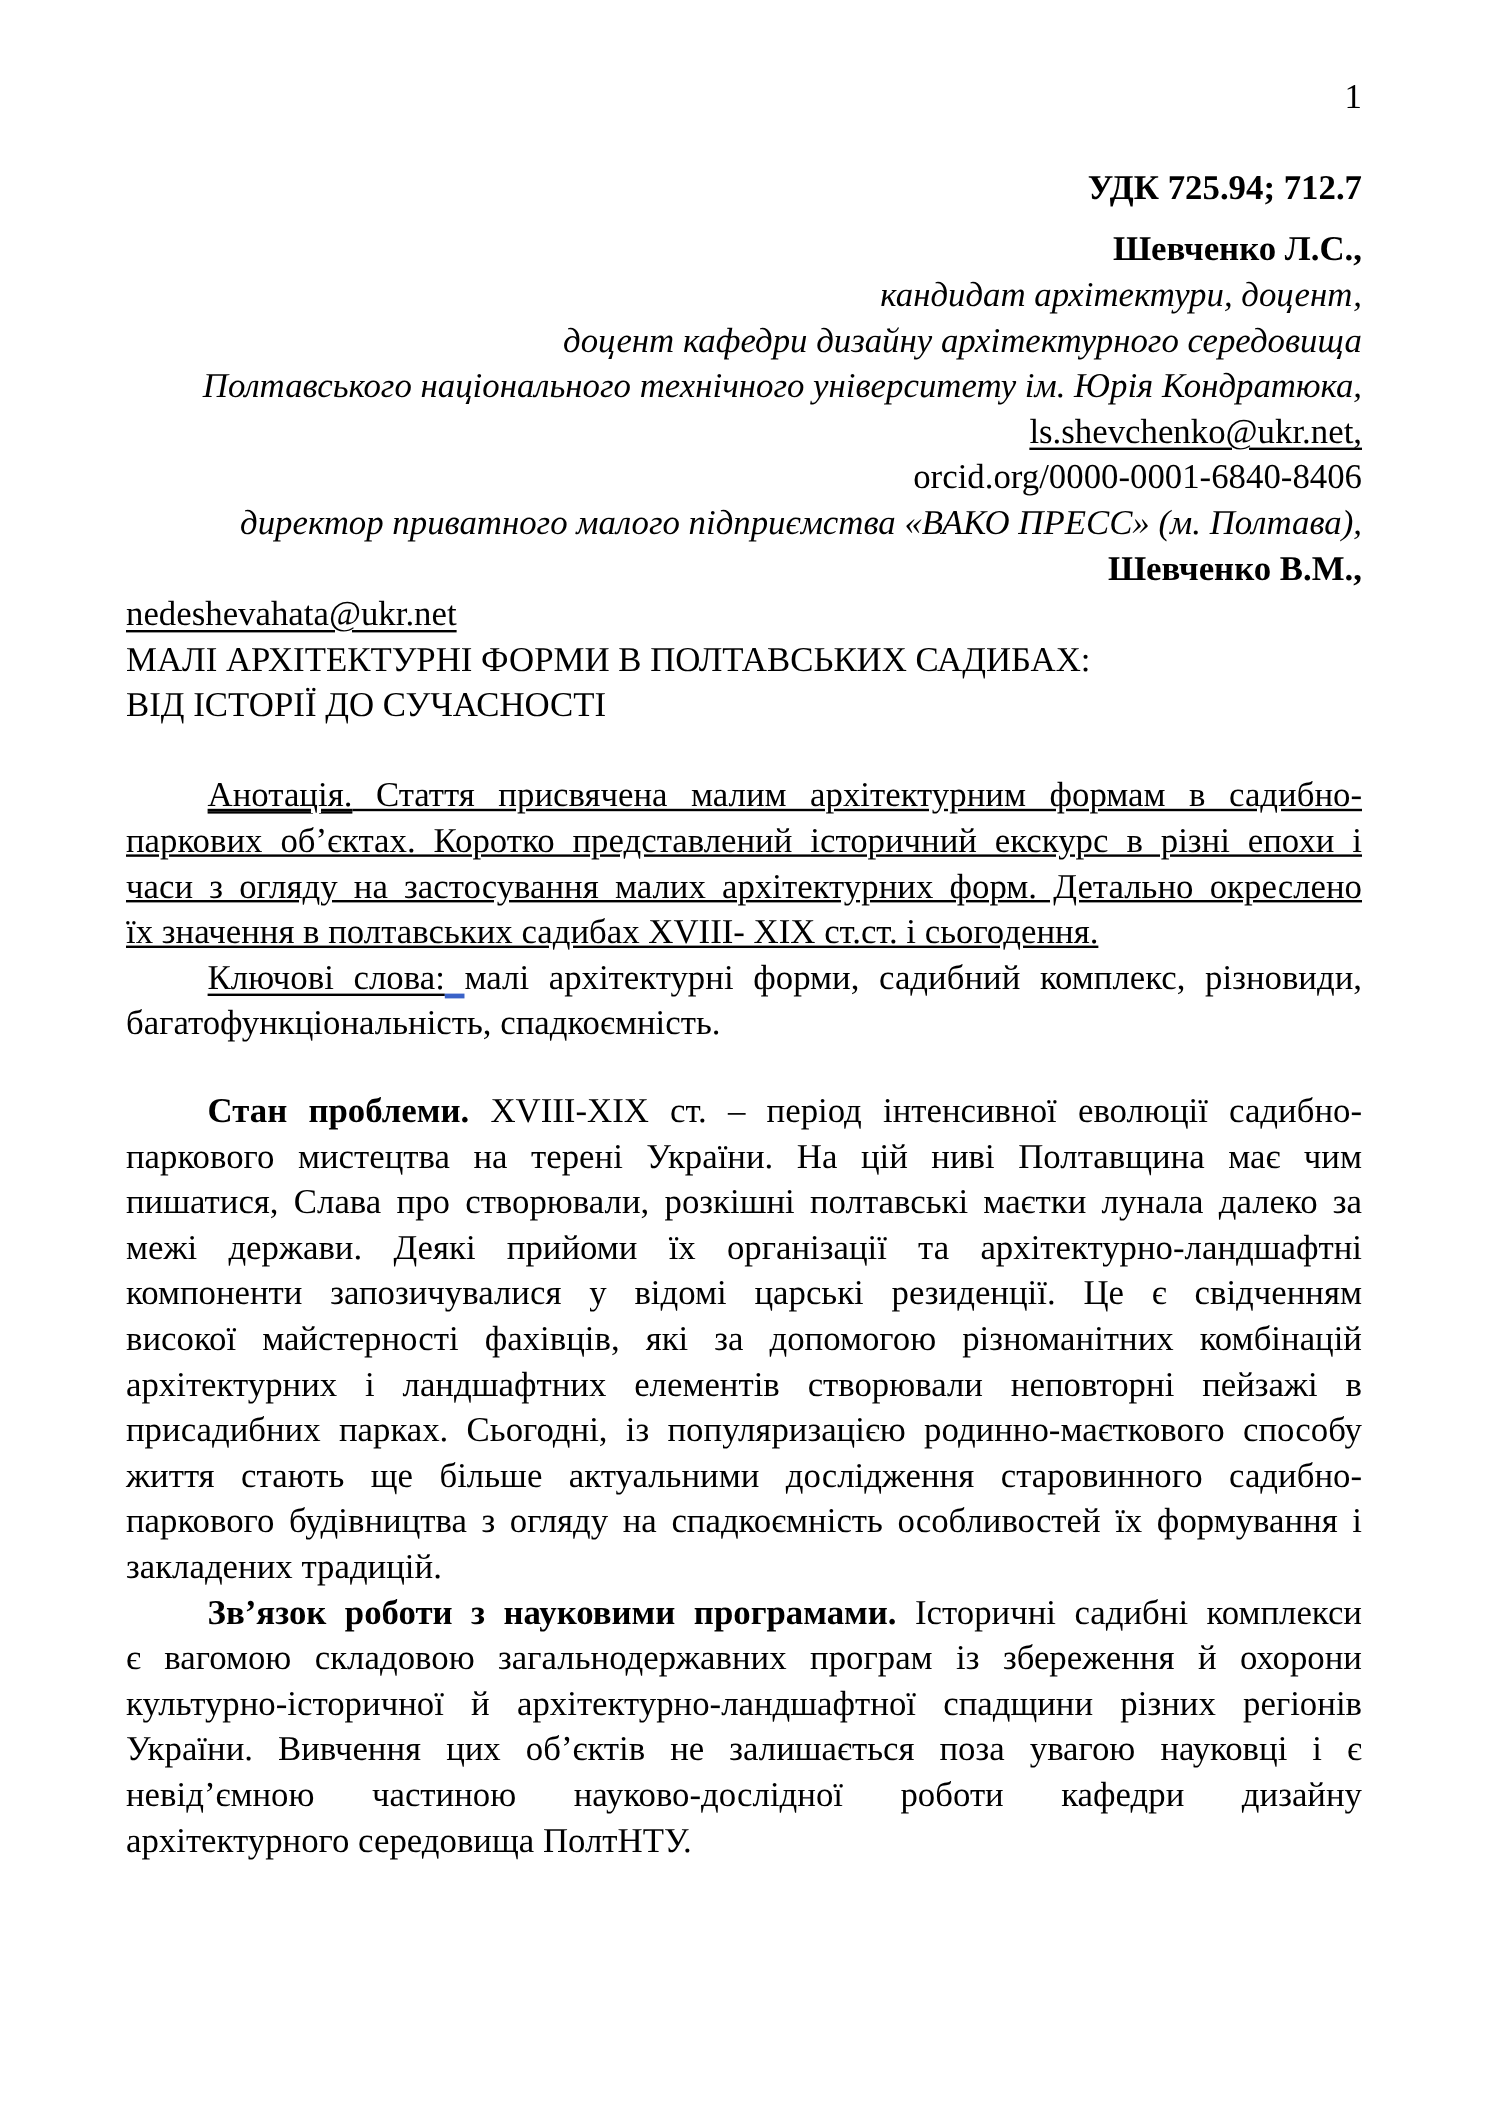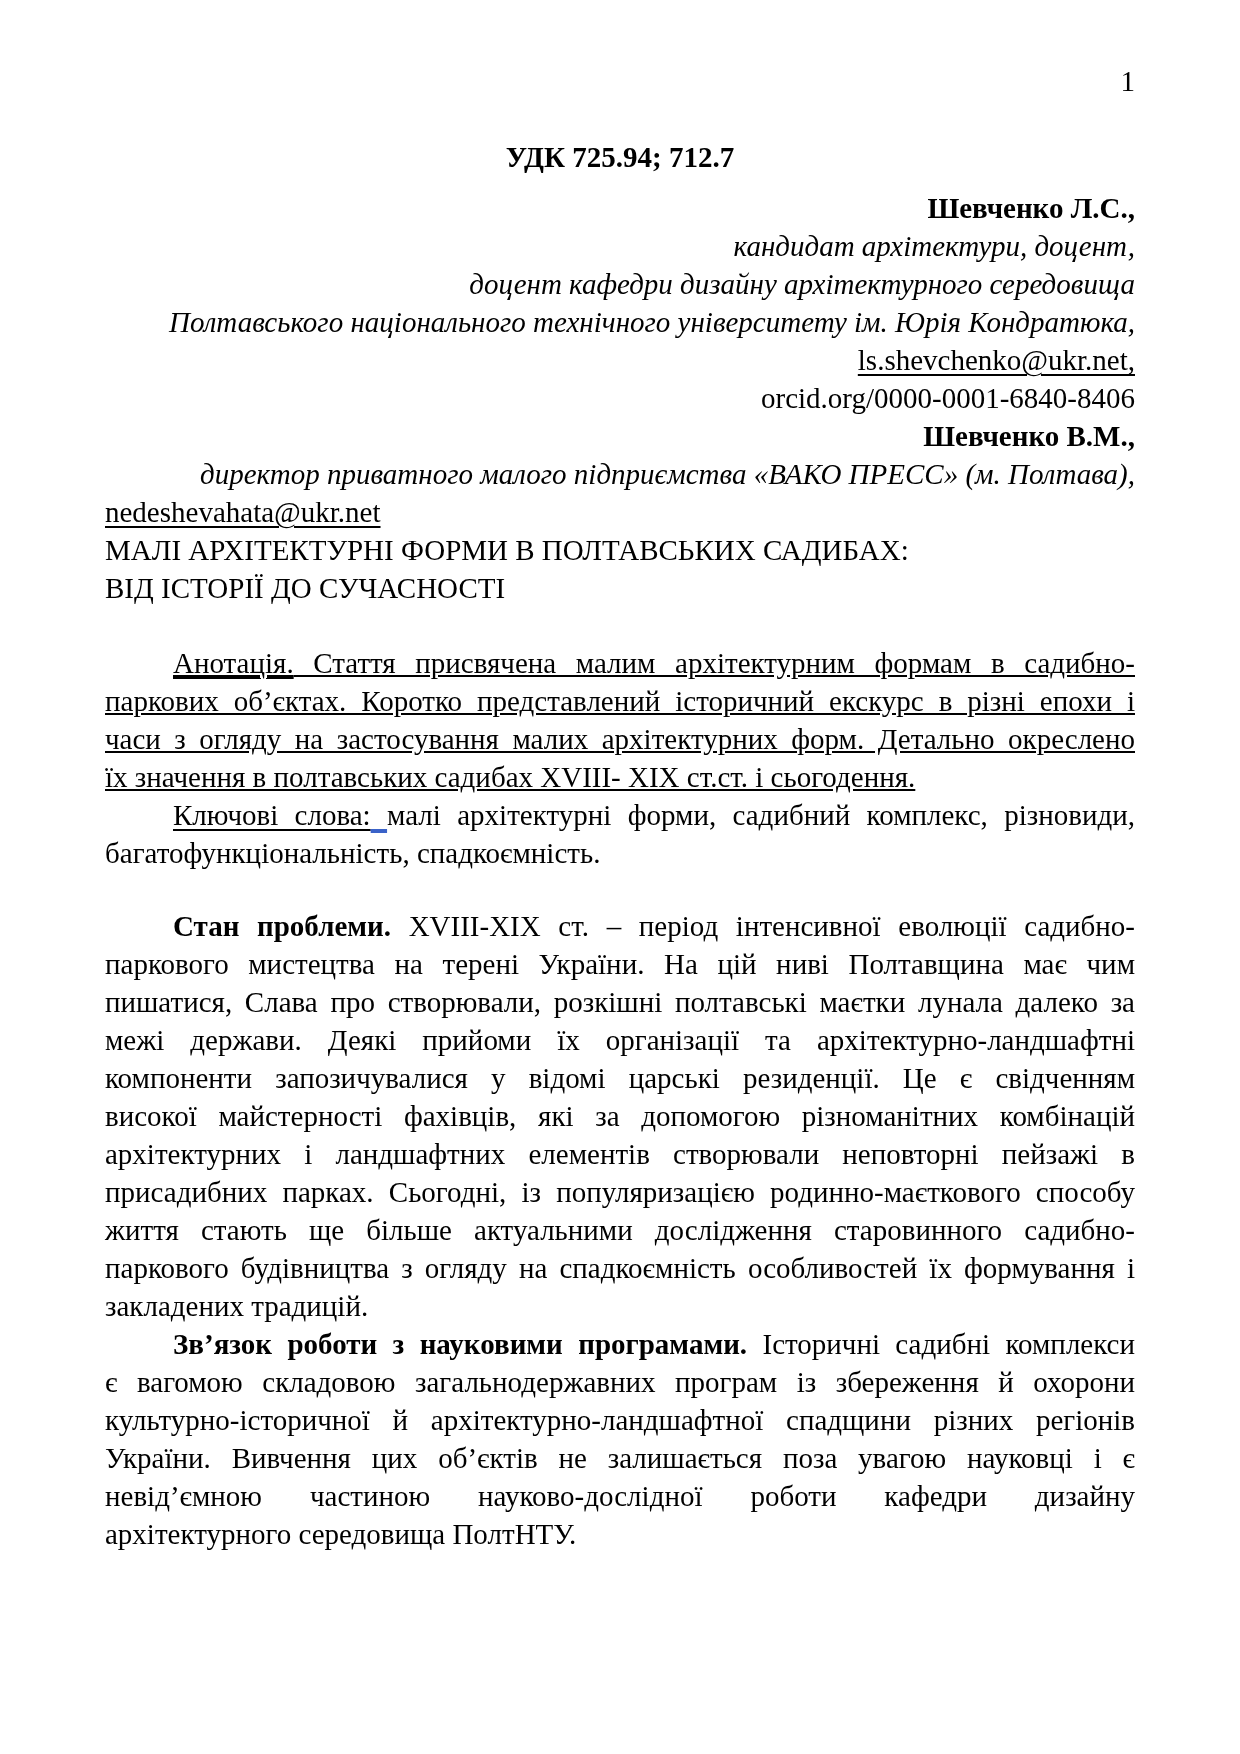--- a/index.html
+++ b/index.html
@@ -20,21 +20,21 @@
     right: 105px;
     top: 0;
   }
   .page-number {
     padding-top: 62px;
     text-align: right;
   }
   .udc {
     margin-top: 38px;
     font-weight: bold;
-    text-align: center;
+    text-align: right;
   }
   .author-block { margin-top: 13px; }
   .author-block .doc-line {
     text-align: center;
     text-align-last: right;
   }
   .title-block {
     text-align: left;
     font-weight: normal;
   }
@@ -70,22 +70,22 @@
 
     <div class="udc">УДК 725.94; 712.7</div>
 
     <div class="author-block">
         <div class="doc-line"><span class="b">Шевченко Л.С.,</span></div>
         <div class="doc-line"><span class="i">кандидат архітектури, доцент,</span></div>
         <div class="doc-line"><span class="i">доцент кафедри дизайну архітектурного середовища</span></div>
         <div class="doc-line"><span class="i">Полтавського національного технічного університету ім. Юрія Кондратюка,</span></div>
         <div class="doc-line"><span class="u">ls.shevchenko@ukr.net,</span></div>
         <div class="doc-line"><span>orcid.org/0000-0001-6840-8406</span></div>
+        <div class="doc-line"><span class="i">директор приватного малого підприємства «ВАКО ПРЕСС» (м. Полтава),</span></div>
         <div class="doc-line"><span class="b">Шевченко В.М.,</span></div>
-        <div class="doc-line"><span class="i">директор приватного малого підприємства «ВАКО ПРЕСС» (м. Полтава),</span></div>
         <div class="doc-line last"><span class="u">nedeshevahata@ukr.net</span></div>
       </div>
 
     <div class="title-block">
       <div class="title-line">МАЛІ АРХІТЕКТУРНІ ФОРМИ В ПОЛТАВСЬКИХ САДИБАХ:</div>
       <div class="title-line">ВІД ІСТОРІЇ ДО СУЧАСНОСТІ</div>
     </div>
 
     <div class="para gap-37 indent-first">
         <div class="doc-line"><span class="u">Анотація.</span><span> Стаття присвячена малим архітектурним формам в садибно-</span></div>

